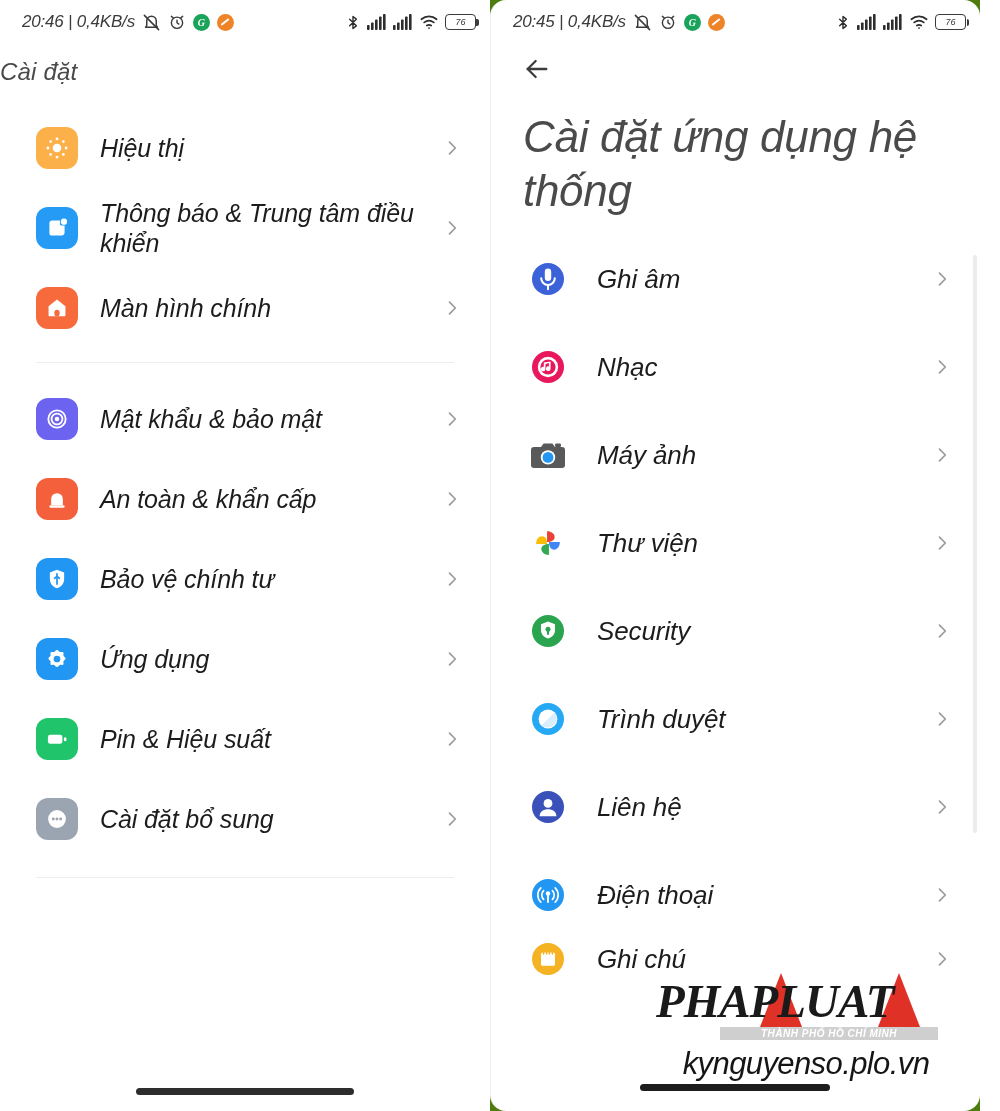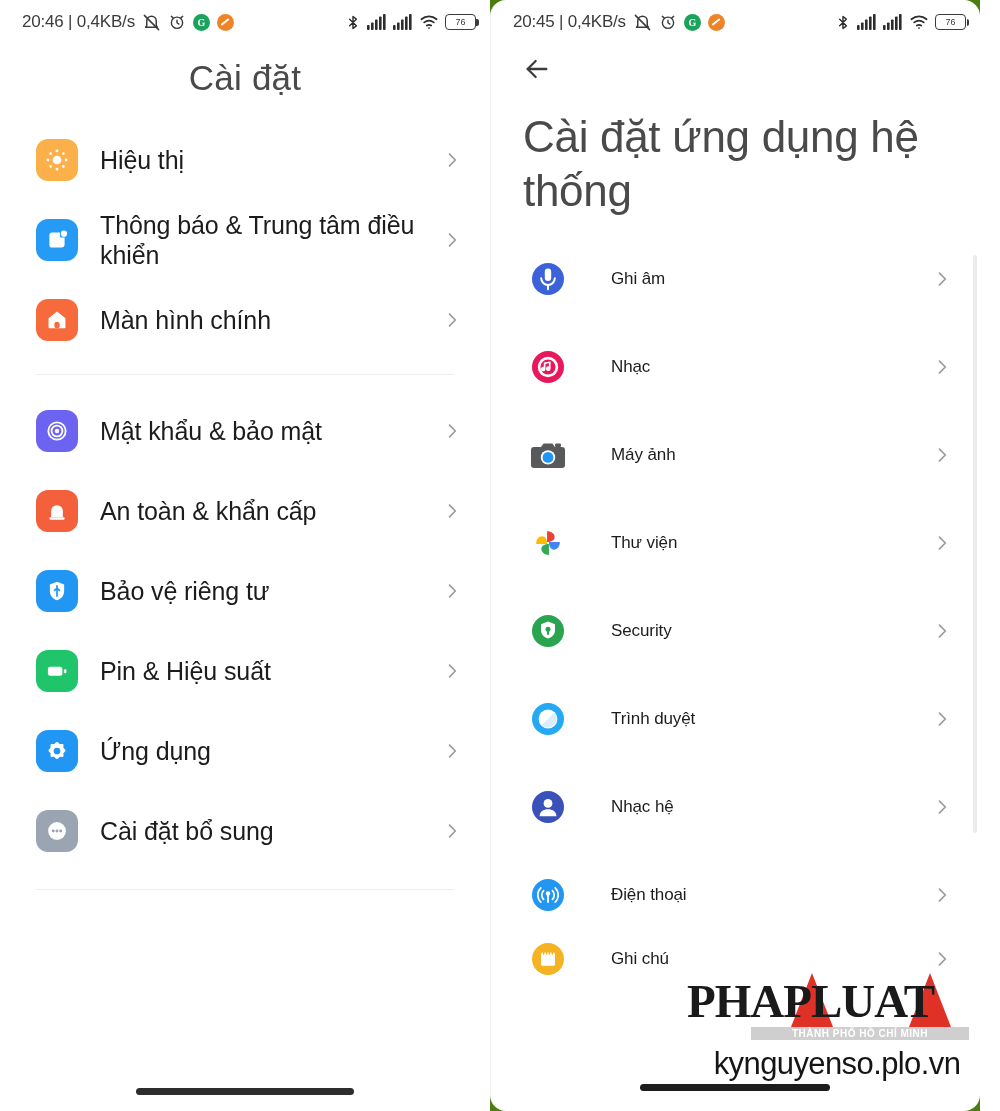--- a/index.html
+++ b/index.html
@@ -2,21 +2,21 @@
 <html><head>
 <meta charset="utf-8">
 <style>
   * { box-sizing: border-box; margin: 0; padding: 0; }
   html, body {
     width: 1000px; height: 1111px;
     background: #ffffff;
     font-family: "Liberation Sans", "DejaVu Sans", sans-serif;
     overflow: hidden;
   }
-  .screen { position: relative; width: 980px; height: 1111px; display: flex; background:#4d7c0f; }
+  .screen { position: relative; width: 980px; height: 1111px; display: flex; background:#4d7c0f;font-style:italic; }
   .pane { position: relative; width: 500px; height: 1111px; background: #ffffff; overflow: hidden; }
   .pane.right { border-left: 1px solid #f0f0f0; border-radius: 16px; }
 
   
   .statusbar {
     height: 44px; display: flex; align-items: center;
     padding: 0 14px 0 22px; justify-content: space-between;
   }
   .sb-left { display: flex; align-items: center; gap: 7px; }
   .sb-clock {
@@ -45,21 +45,21 @@
     display: flex; align-items: center; justify-content: center; position: relative;
   }
   .battery span { font-size: 9px; color: #3b3b3b; font-family:"Liberation Sans",sans-serif;}
   .battery::after {
     content:""; position:absolute; right:-4px; top:4px; width:2.5px; height:7px;
     background:#3b3b3b; border-radius:0 2px 2px 0;
   }
 
   
   .page-title-center {
-    text-align: center; font-size: 35px; color: #4a4a4a;
+    text-align: left; font-size: 24px; color: #4a4a4a;
     font-weight: 400; padding-top: 14px; letter-spacing: 0.2px;
   }
   .list { margin-top: 22px; }
   .row {
     display: flex; align-items: center; min-height: 80px;
     padding: 0 26px 0 36px; position: relative;
   }
   .row .icon-box { width: 42px; height: 42px; flex: 0 0 42px; border-radius: 12px;
     display: flex; align-items: center; justify-content: center; }
   .row .label {
@@ -77,31 +77,31 @@
     font-size: 44px; line-height: 1.22; color: #4a4a4a; font-weight: 400;
     padding: 16px 40px 0 32px; letter-spacing: -0.3px;
   }
   .rlist { margin-top: 18px; }
   .rrow {
     display: flex; align-items: center; height: 88px; padding: 0 26px 0 36px;
   }
   .rrow .ricon { width: 42px; height: 42px; flex: 0 0 42px;
     display: flex; align-items: center; justify-content: center; }
   .rrow .rlabel {
-    flex: 1; margin-left: 42px; font-size: 17px; color: #1c1c1c; font-weight: 400;
+    flex: 1; margin-left: 28px; font-size: 26px; color: #1c1c1c; font-weight: 400;
     letter-spacing: -0.1px;
   }
   .scrollbar {
     position: absolute; right: 3px; top: 255px; width: 4px; height: 578px;
     background: #ececec; border-radius: 2px;
   }
 
   
   .watermark {
-    position: absolute; left: 687px; top: 975px; width: 300px;
+    position: absolute; left: 656px; top: 975px; width: 300px;
     pointer-events: none; user-select: none;
   }
   .wm-logo { position: relative; height: 52px; }
   .wm-text {
     font-family: "Liberation Serif", "DejaVu Serif", serif;
     font-size: 47px; font-weight: bold; color: #1a1a1a; letter-spacing: -1px;
     line-height: 52px; white-space: nowrap;
   }
   .wm-tri { position: absolute; width: 0; height: 0; border-style: solid; }
   .wm-bar {
@@ -285,51 +285,51 @@
       </div>
 
       <div class="row">
         <div class="icon-box" style="background:#2196f3">
           <svg width="26" height="26" viewBox="0 0 24 24" fill="#fff">
             <path d="M12 3.4l6.6 2.7v6c0 4.3-2.9 7.4-6.6 8.5-3.7-1.1-6.6-4.2-6.6-8.5v-6z"></path>
             <path d="M12 6.6v10.8" stroke="#2196f3" stroke-width="1.6"></path>
             <path d="M12 9.6l-2.7 2.2M12 9.6l2.7 2.2" stroke="#2196f3" stroke-width="1.6" fill="none"></path>
           </svg>
         </div>
-        <div class="label">Bảo vệ riêng tư</div>
+        <div class="label">Bảo vệ chính tư</div>
+        <div class="chev">
+          <svg width="20" height="20" viewBox="0 0 24 24" fill="none" stroke="#9b9b9b" stroke-width="2" stroke-linecap="round" stroke-linejoin="round">
+              <path d="M9 5l7 7-7 7"></path>
+            </svg>
+        </div>
+      </div>
+
+      <div class="row">
+        <div class="icon-box" style="background:#2196f3">
+          <svg width="26" height="26" viewBox="0 0 24 24" fill="#fff">
+            <path d="M12 3.6c1.1 0 1.6 1.5 2.6 1.9 1 .4 2.3-.5 3.1.3.8.8-.1 2.1.3 3.1.4 1 1.9 1.5 1.9 2.6s-1.5 1.6-1.9 2.6c-.4 1 .5 2.3-.3 3.1-.8.8-2.1-.1-3.1.3-1 .4-1.5 1.9-2.6 1.9s-1.6-1.5-2.6-1.9c-1-.4-2.3.5-3.1-.3-.8-.8.1-2.1-.3-3.1-.4-1-1.9-1.5-1.9-2.6s1.5-1.6 1.9-2.6c.4-1-.5-2.3.3-3.1.8-.8 2.1.1 3.1-.3 1-.4 1.5-1.9 2.6-1.9z"></path>
+            <circle cx="12" cy="12" r="3.1" fill="#2196f3"></circle>
+          </svg>
+        </div>
+        <div class="label">Ứng dụng</div>
         <div class="chev">
           <svg width="20" height="20" viewBox="0 0 24 24" fill="none" stroke="#9b9b9b" stroke-width="2" stroke-linecap="round" stroke-linejoin="round">
               <path d="M9 5l7 7-7 7"></path>
             </svg>
         </div>
       </div>
 
       <div class="row">
         <div class="icon-box" style="background:#1fc46b">
           <svg width="26" height="26" viewBox="0 0 24 24" fill="#fff">
             <rect x="3.6" y="8" width="13.4" height="8.4" rx="2.2"></rect>
             <rect x="18.4" y="10.4" width="2.3" height="3.6" rx="1.1"></rect>
           </svg>
         </div>
         <div class="label">Pin &amp; Hiệu suất</div>
-        <div class="chev">
-          <svg width="20" height="20" viewBox="0 0 24 24" fill="none" stroke="#9b9b9b" stroke-width="2" stroke-linecap="round" stroke-linejoin="round">
-              <path d="M9 5l7 7-7 7"></path>
-            </svg>
-        </div>
-      </div>
-
-      <div class="row">
-        <div class="icon-box" style="background:#2196f3">
-          <svg width="26" height="26" viewBox="0 0 24 24" fill="#fff">
-            <path d="M12 3.6c1.1 0 1.6 1.5 2.6 1.9 1 .4 2.3-.5 3.1.3.8.8-.1 2.1.3 3.1.4 1 1.9 1.5 1.9 2.6s-1.5 1.6-1.9 2.6c-.4 1 .5 2.3-.3 3.1-.8.8-2.1-.1-3.1.3-1 .4-1.5 1.9-2.6 1.9s-1.6-1.5-2.6-1.9c-1-.4-2.3.5-3.1-.3-.8-.8.1-2.1-.3-3.1-.4-1-1.9-1.5-1.9-2.6s1.5-1.6 1.9-2.6c.4-1-.5-2.3.3-3.1.8-.8 2.1.1 3.1-.3 1-.4 1.5-1.9 2.6-1.9z"></path>
-            <circle cx="12" cy="12" r="3.1" fill="#2196f3"></circle>
-          </svg>
-        </div>
-        <div class="label">Ứng dụng</div>
         <div class="chev">
           <svg width="20" height="20" viewBox="0 0 24 24" fill="none" stroke="#9b9b9b" stroke-width="2" stroke-linecap="round" stroke-linejoin="round">
               <path d="M9 5l7 7-7 7"></path>
             </svg>
         </div>
       </div>
 
       <div class="row">
         <div class="icon-box" style="background:#9aa5b1">
           <svg width="26" height="26" viewBox="0 0 24 24" fill="#fff">
@@ -535,21 +535,21 @@
       </div>
 
       <div class="rrow">
         <div class="ricon">
           <svg width="40" height="40" viewBox="0 0 40 40">
             <circle cx="20" cy="20" r="16" fill="#3a51ba"></circle>
             <circle cx="20" cy="16.4" r="4.4" fill="#fff"></circle>
             <path d="M11.6 29.2c0-4.6 3.8-7 8.4-7s8.4 2.4 8.4 7z" fill="#fff"></path>
           </svg>
         </div>
-        <div class="rlabel">Nhạc hệ</div>
+        <div class="rlabel">Liên hệ</div>
         <div class="chev">
           <svg width="20" height="20" viewBox="0 0 24 24" fill="none" stroke="#9b9b9b" stroke-width="2" stroke-linecap="round" stroke-linejoin="round">
               <path d="M9 5l7 7-7 7"></path>
             </svg>
         </div>
       </div>
 
       <div class="rrow">
         <div class="ricon">
           <svg width="40" height="40" viewBox="0 0 40 40">

